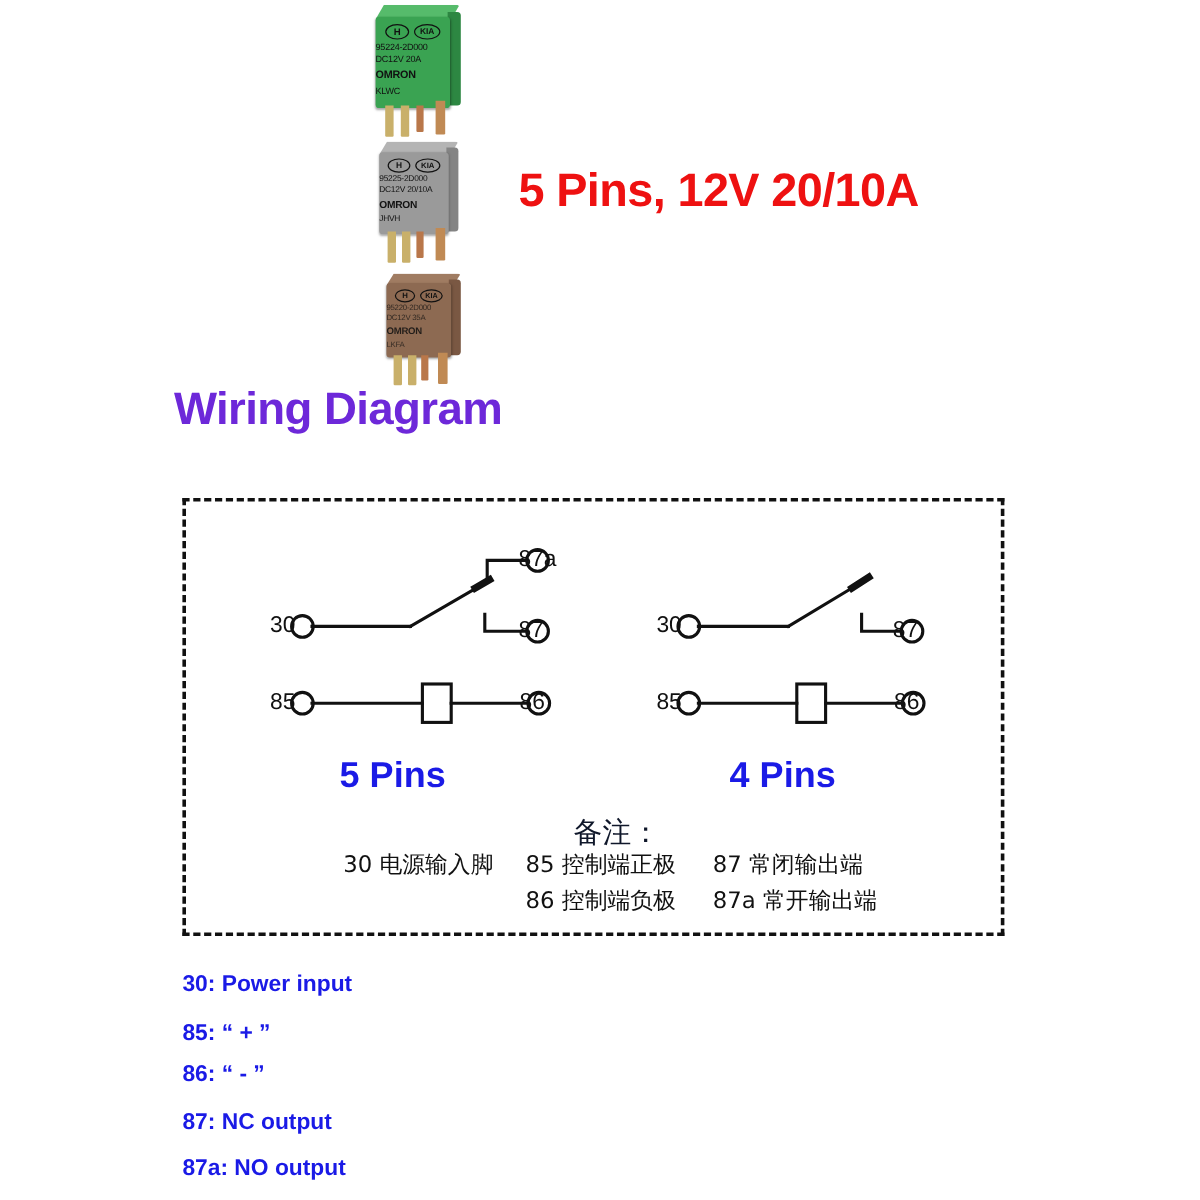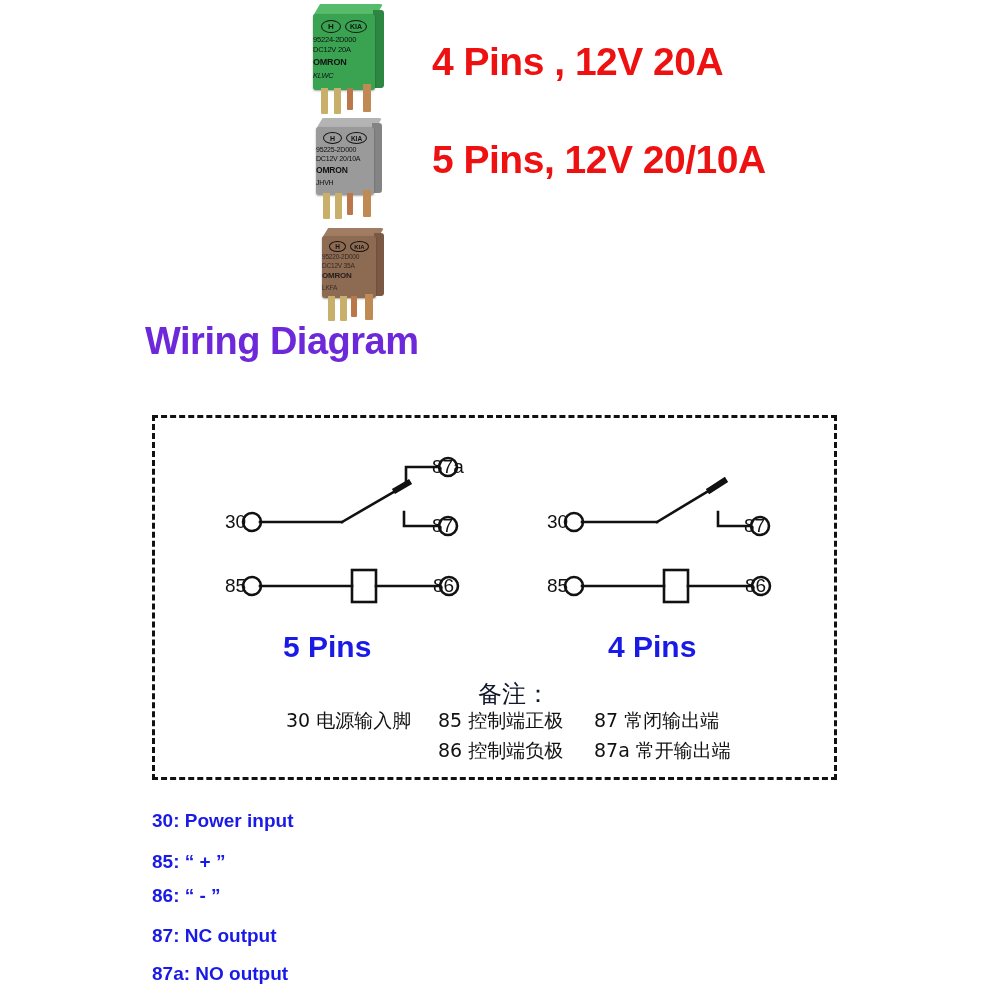--- a/index.html
+++ b/index.html
@@ -133,30 +133,29 @@
     <div class="relay-side" style="left:68px;top:6px;width:11px;height:78px;background:#2d8742;"></div>
 
     <div class="relay-body" style="left:8px;top:10px;width:62px;height:76px;background:#3aa352;">
       <div class="logos" style="top:6px;height:13px;">
         <span class="logo-oval" style="width:18px;height:11px;font-size:8px;">H</span>
         <span class="logo-oval" style="width:20px;height:11px;font-size:7px;">KIA</span>
       </div>
       <div class="relay-text" style="top:22px;font-size:7.5px;">95224-2D000</div>
       <div class="relay-text" style="top:32px;font-size:7.5px;">DC12V  20A</div>
       <div class="relay-text" style="top:44px;font-size:9px;font-weight:bold;">OMRON</div>
-      <div class="relay-text" style="top:58px;font-size:7.5px;font-style:italic;">KLWC</div>
+      <div class="relay-text" style="top:58px;font-size:7.5px;">KLWC</div>
     </div>
 
     <div class="pin" style="left:16px;top:84px;width:7px;height:26px;background:#c9b06a;"></div>
     <div class="pin" style="left:29px;top:84px;width:7px;height:26px;background:#c9b06a;"></div>
     <div class="pin" style="left:42px;top:84px;width:6px;height:22px;background:#b9774a;"></div>
     <div class="pin" style="left:58px;top:80px;width:8px;height:28px;background:#c08a54;"></div>
   </div>
 
-  <div class="spec" style="left:432px;top:40px;font-size:39px;">4 Pins , 12V 20A</div>
 
   <div class="relay-photo" style="left:308px;top:118px;width:100px;height:105px;">
     <div class="relay-top" style="left:8px;top:0px;width:66px;height:11px;background:#b4b4b4;
                 clip-path:polygon(10% 0,100% 0,90% 100%,0 100%);"></div>
     <div class="relay-side" style="left:64px;top:5px;width:10px;height:70px;background:#848484;"></div>
     <div class="relay-body" style="left:8px;top:9px;width:58px;height:68px;background:#9a9a9a;">
       <div class="logos" style="top:5px;height:12px;">
         <span class="logo-oval" style="width:17px;height:10px;font-size:7px;">H</span>
         <span class="logo-oval" style="width:19px;height:10px;font-size:6.5px;">KIA</span>
       </div>

